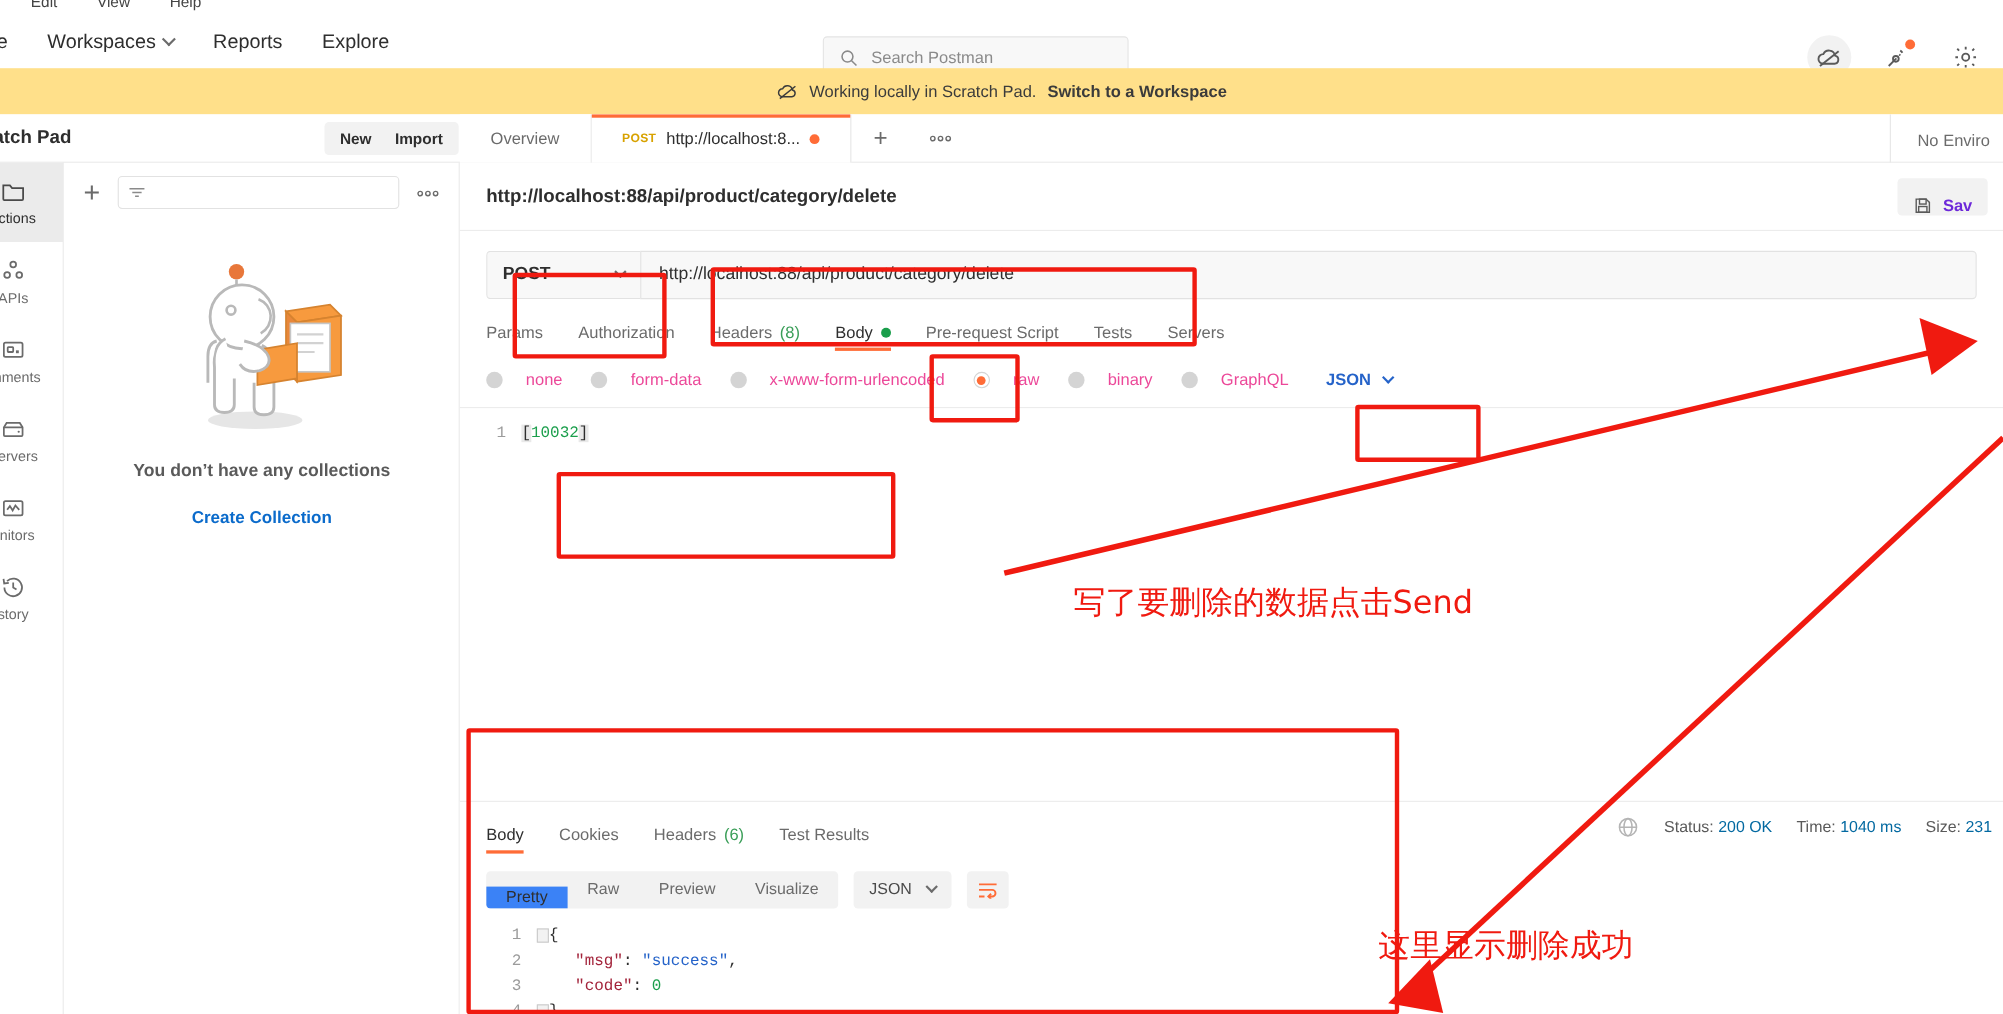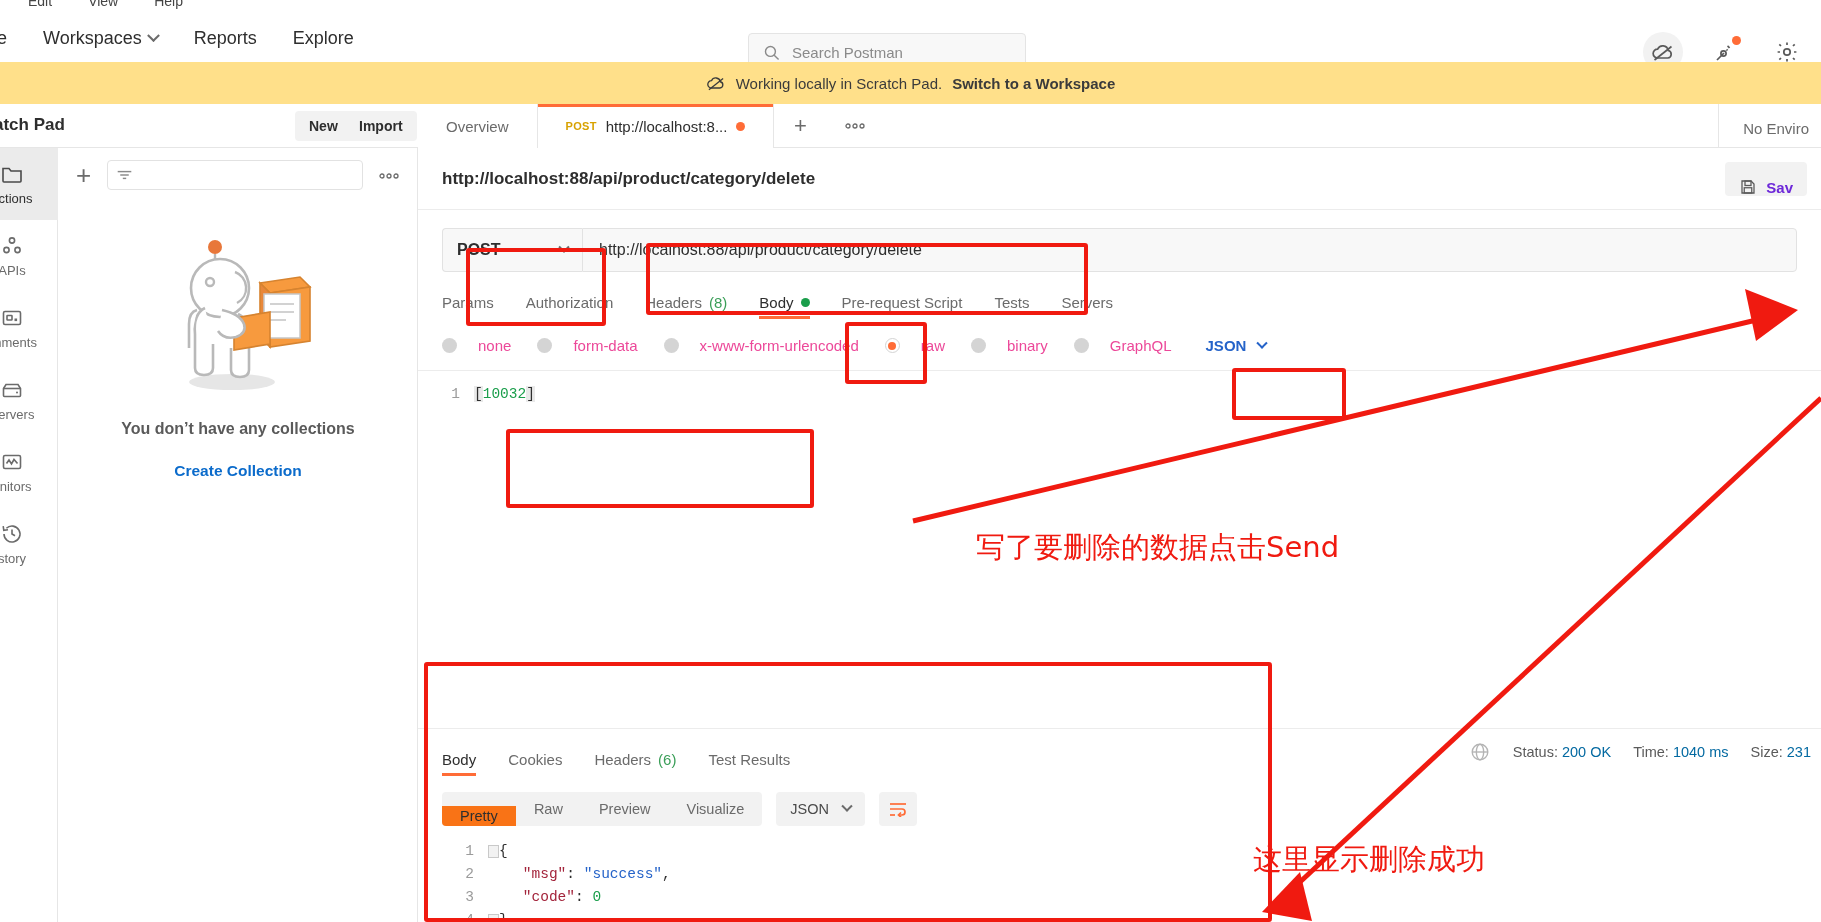--- a/index.html
+++ b/index.html
@@ -219,21 +219,21 @@
   .resp-meta {
     position:absolute; right:10px; top:12px; display:flex; align-items:center; gap:22px;
     font-size:14.5px; color:#5a5a5a; white-space:nowrap;
   }
   .resp-meta .val { color:#0369a1; }
 
   .viewrow { display:flex; align-items:center; gap:14px; padding: 12px 24px 0 24px; }
   .segset { display:flex; background:#f2f2f2; border-radius:4px; overflow:hidden; height:34px;}
   .seg { padding:0 18px; display:flex; align-items:center; font-size:14.5px;
          color:#6b6b6b; cursor:pointer; }
-  .seg.active { background:#f97316; color:#2e2e2e;margin-top:14px; }
+  .seg.active { background:#3b82f6; color:#2e2e2e;margin-top:14px; }
   .sel-box {
     height:34px; padding:0 14px; background:#f2f2f2; border-radius:4px;
     display:flex; align-items:center; gap:14px; font-size:14.5px; color:#4a4a4a; cursor:pointer;
   }
   .chev-g { display:inline-block; width:8px;height:8px;
             border-right:2px solid #6b6b6b; border-bottom:2px solid #6b6b6b;
             transform: rotate(45deg) translate(-2px,-2px); }
   .wrap-btn { width:38px;height:34px; background:#f2f2f2; border-radius:4px;
               display:flex;align-items:center;justify-content:center; cursor:pointer;}
 

